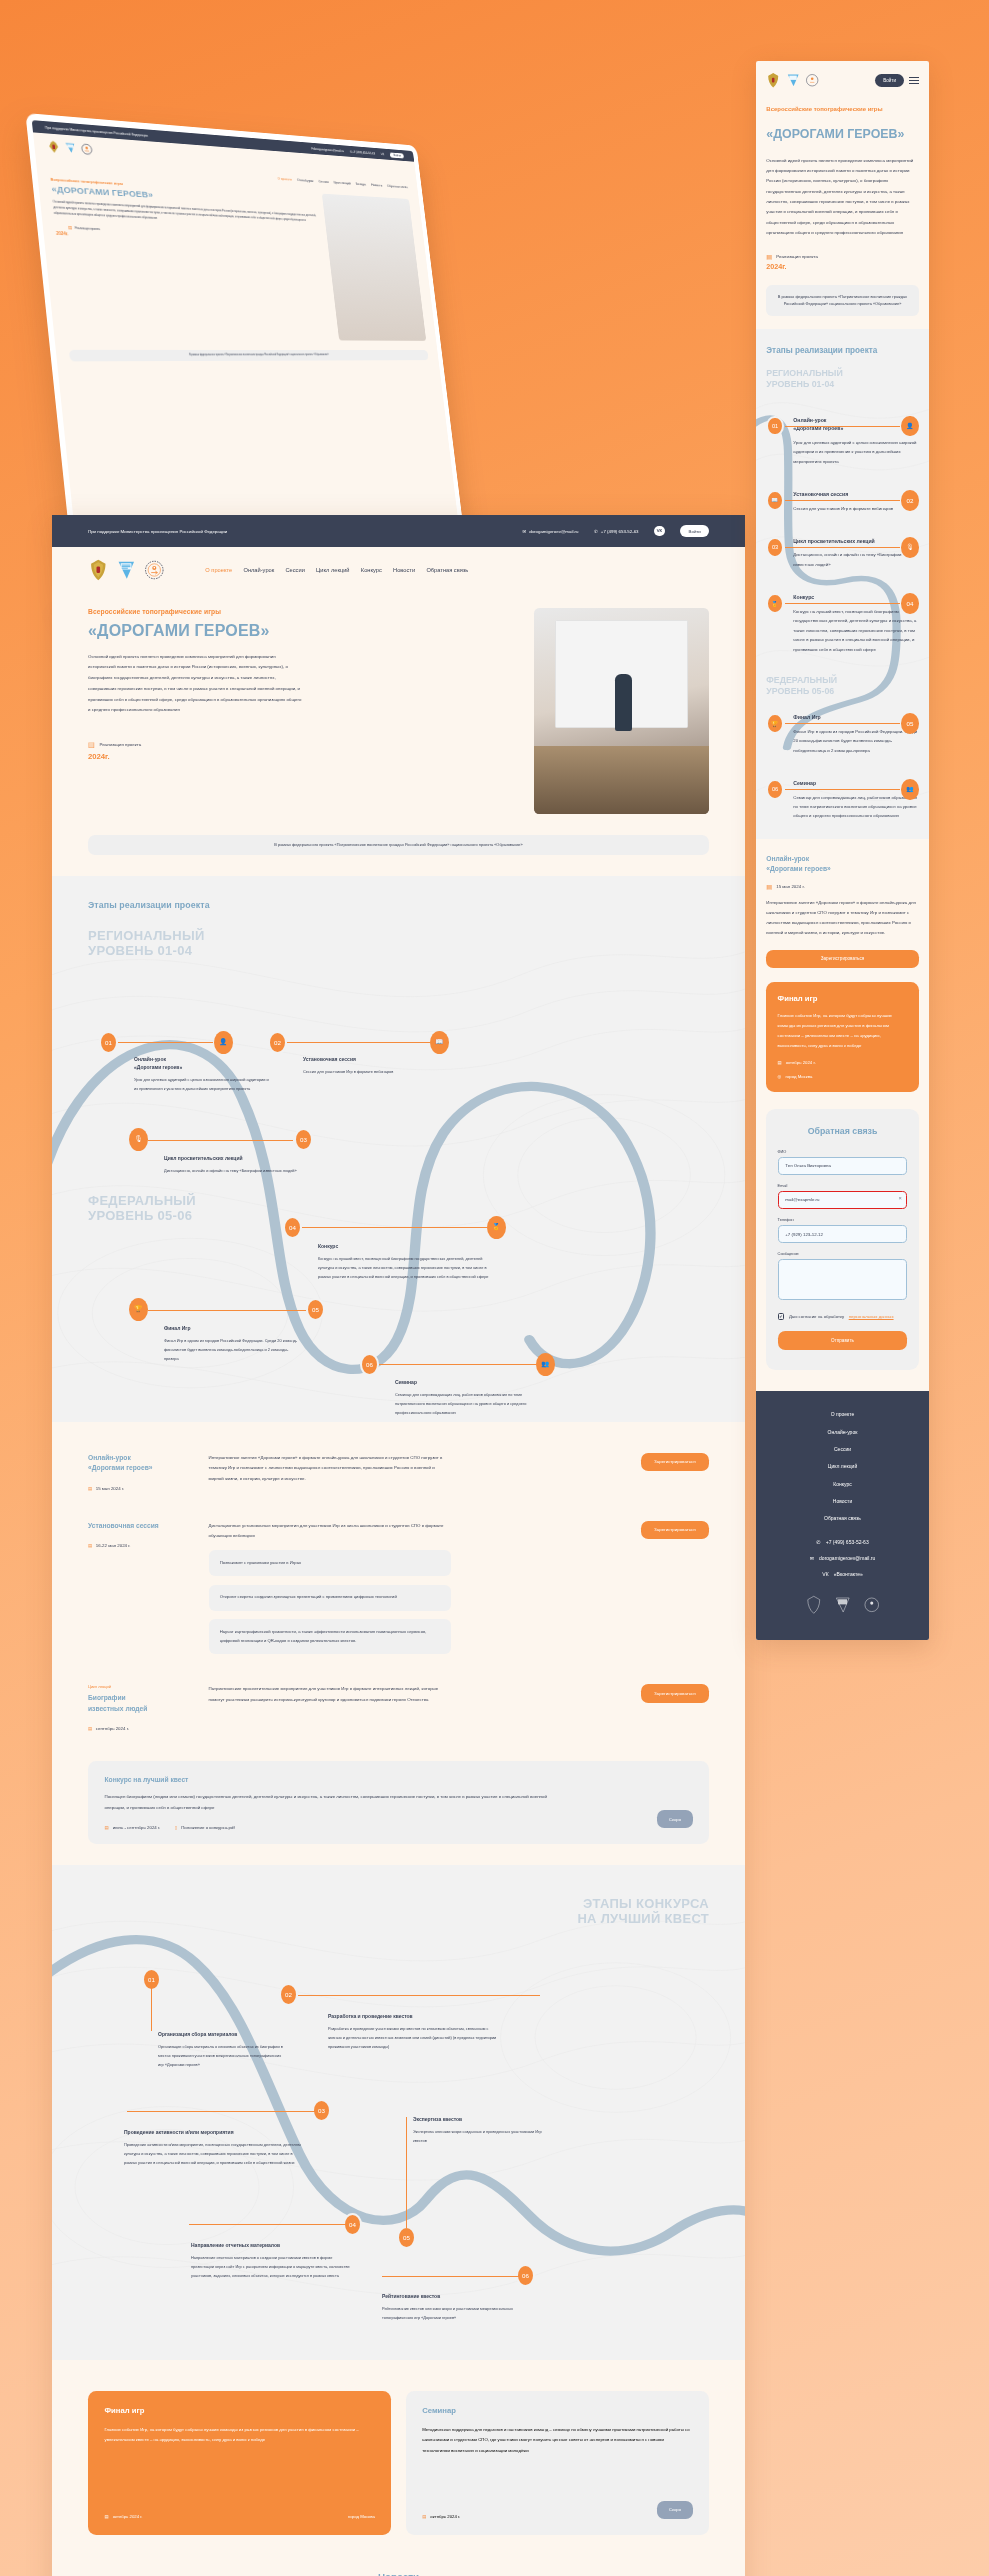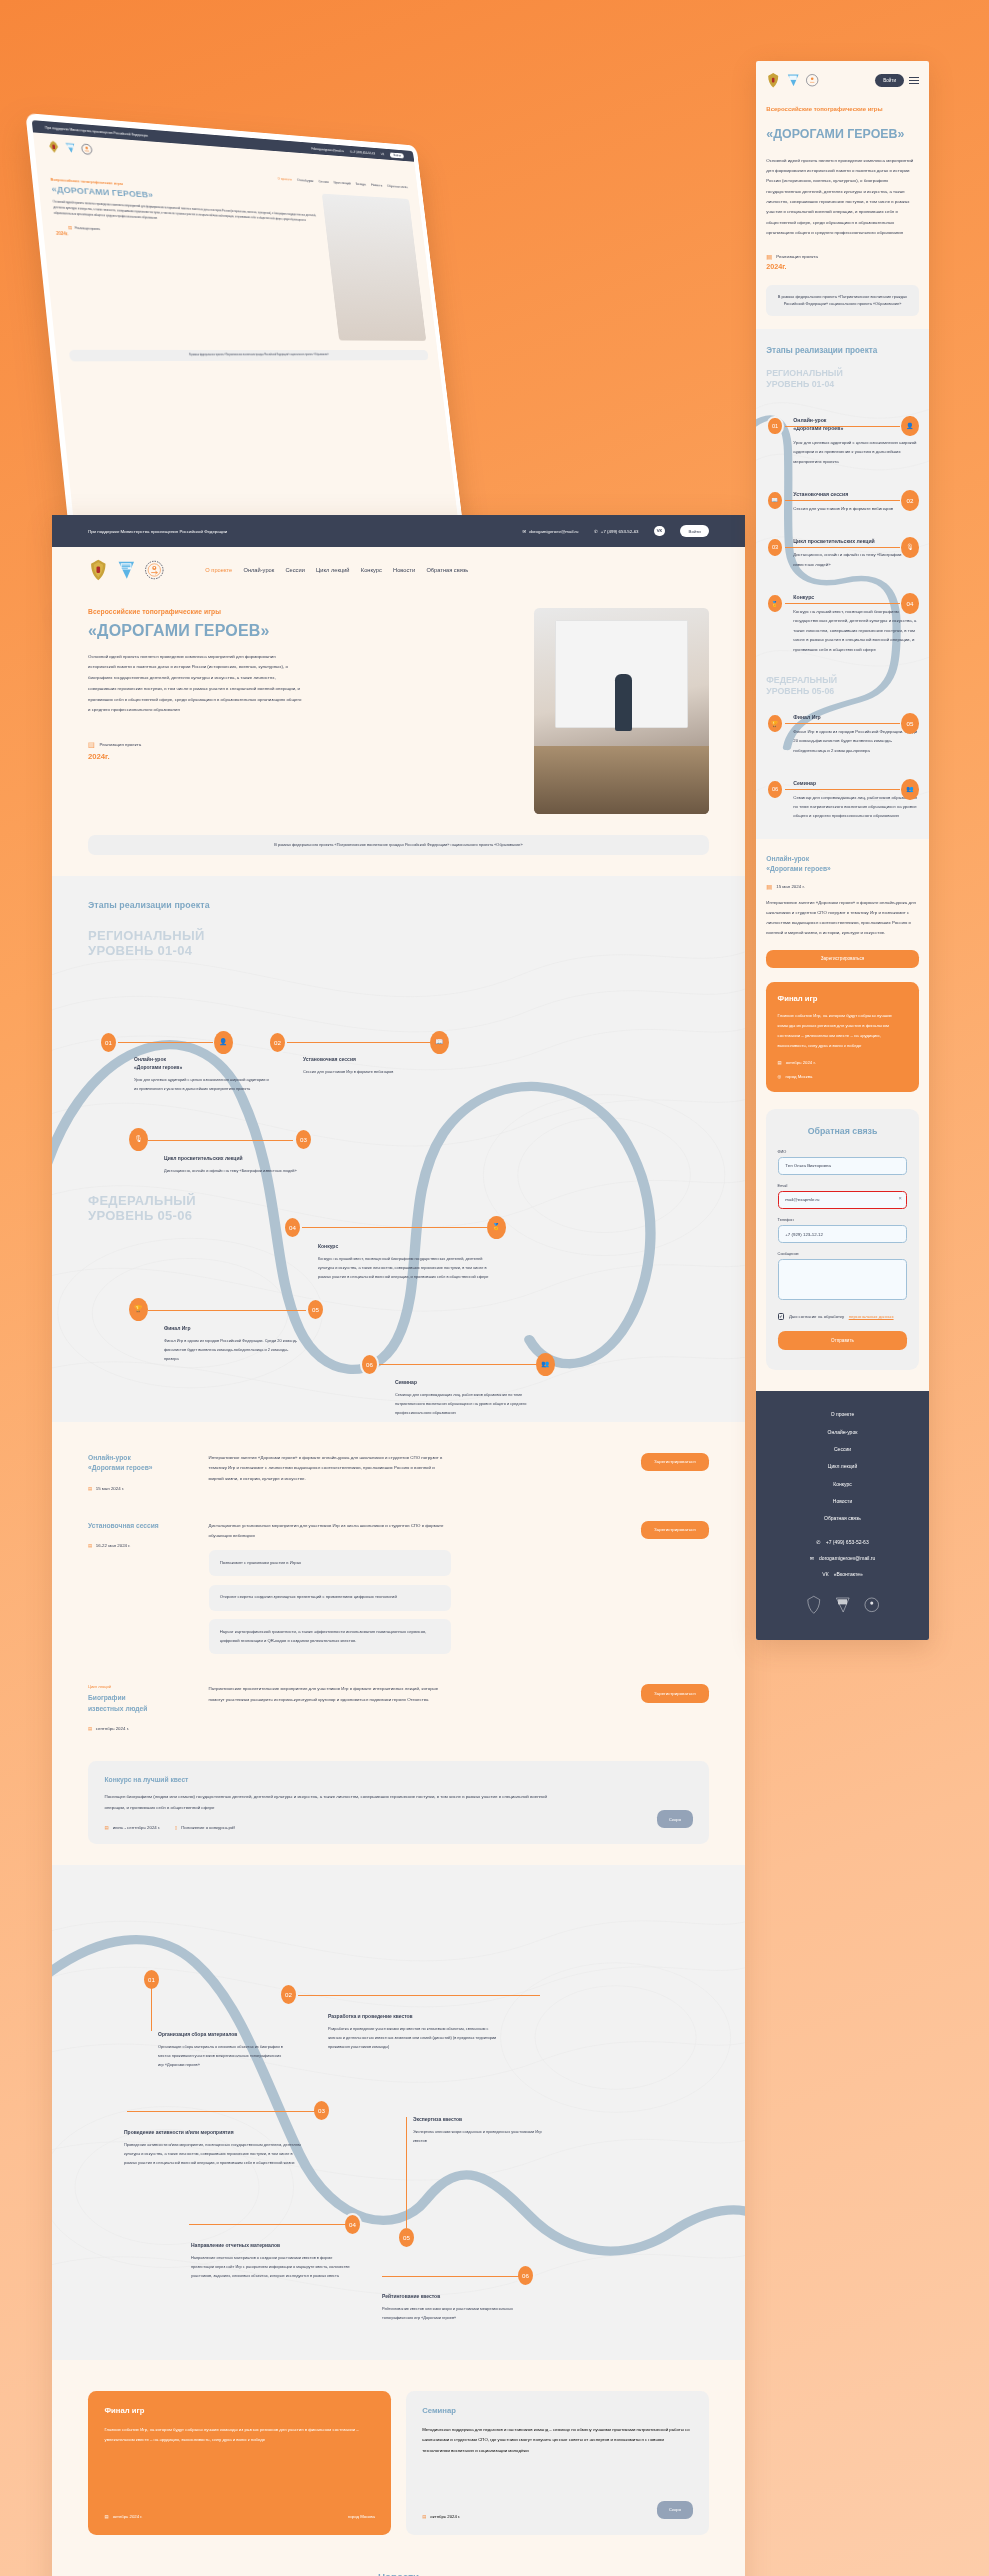--- a/index.html
+++ b/index.html
@@ -502,20 +502,22 @@
           <ellipse cx="200" cy="560" rx="160" ry="100"></ellipse>
         <ellipse cx="980" cy="300" rx="200" ry="130"></ellipse>
           <ellipse cx="980" cy="300" rx="140" ry="90"></ellipse>
       </g>
     </svg>
     <svg class="road" viewBox="0 0 1205 960" style="width:100%;height:100%;left:0;top:0" preserveAspectRatio="none">
       <path d="M-30,230 C80,130 180,120 250,190 C330,270 370,420 430,560 C490,700 600,720 650,650
                C710,565 760,600 830,680 C900,760 1000,770 1080,710 C1150,658 1210,660 1240,690" stroke="#AFC2D0" stroke-width="18" fill="none" stroke-linecap="round"></path>
     </svg>
 
+    <div class="ghost" style="position:relative;white-space:pre-line;margin-top:0">ЭТАПЫ КОНКУРСА
+НА ЛУЧШИЙ КВЕСТ</div>
 
     <div class="pill" style="left:90px;top:103px">01</div>
     <div class="connector" style="left:99px;top:114px;width:1px;height:52px"></div>
     <div class="stage-item" style="left:106px;top:165px;width:126px">
       <h3>Организация сбора материалов</h3>
       <p>Организация сбора материала о ключевых объектах из биографии в местах проживания участников межрегиональных топографических игр «Дорогами героев»</p>
     </div>
 
     <div class="pill" style="left:227px;top:118px">02</div>
     <div class="connector" style="left:246px;top:130px;width:242px"></div>

